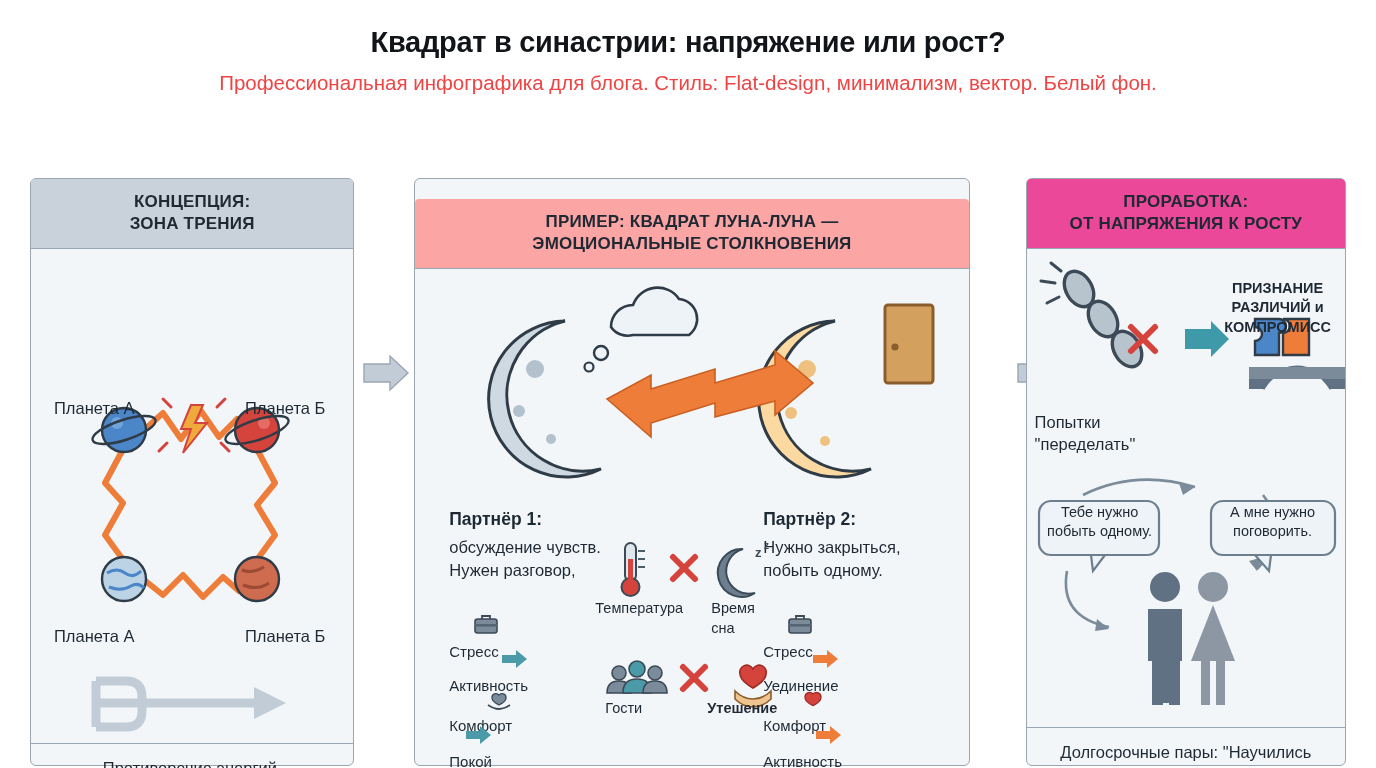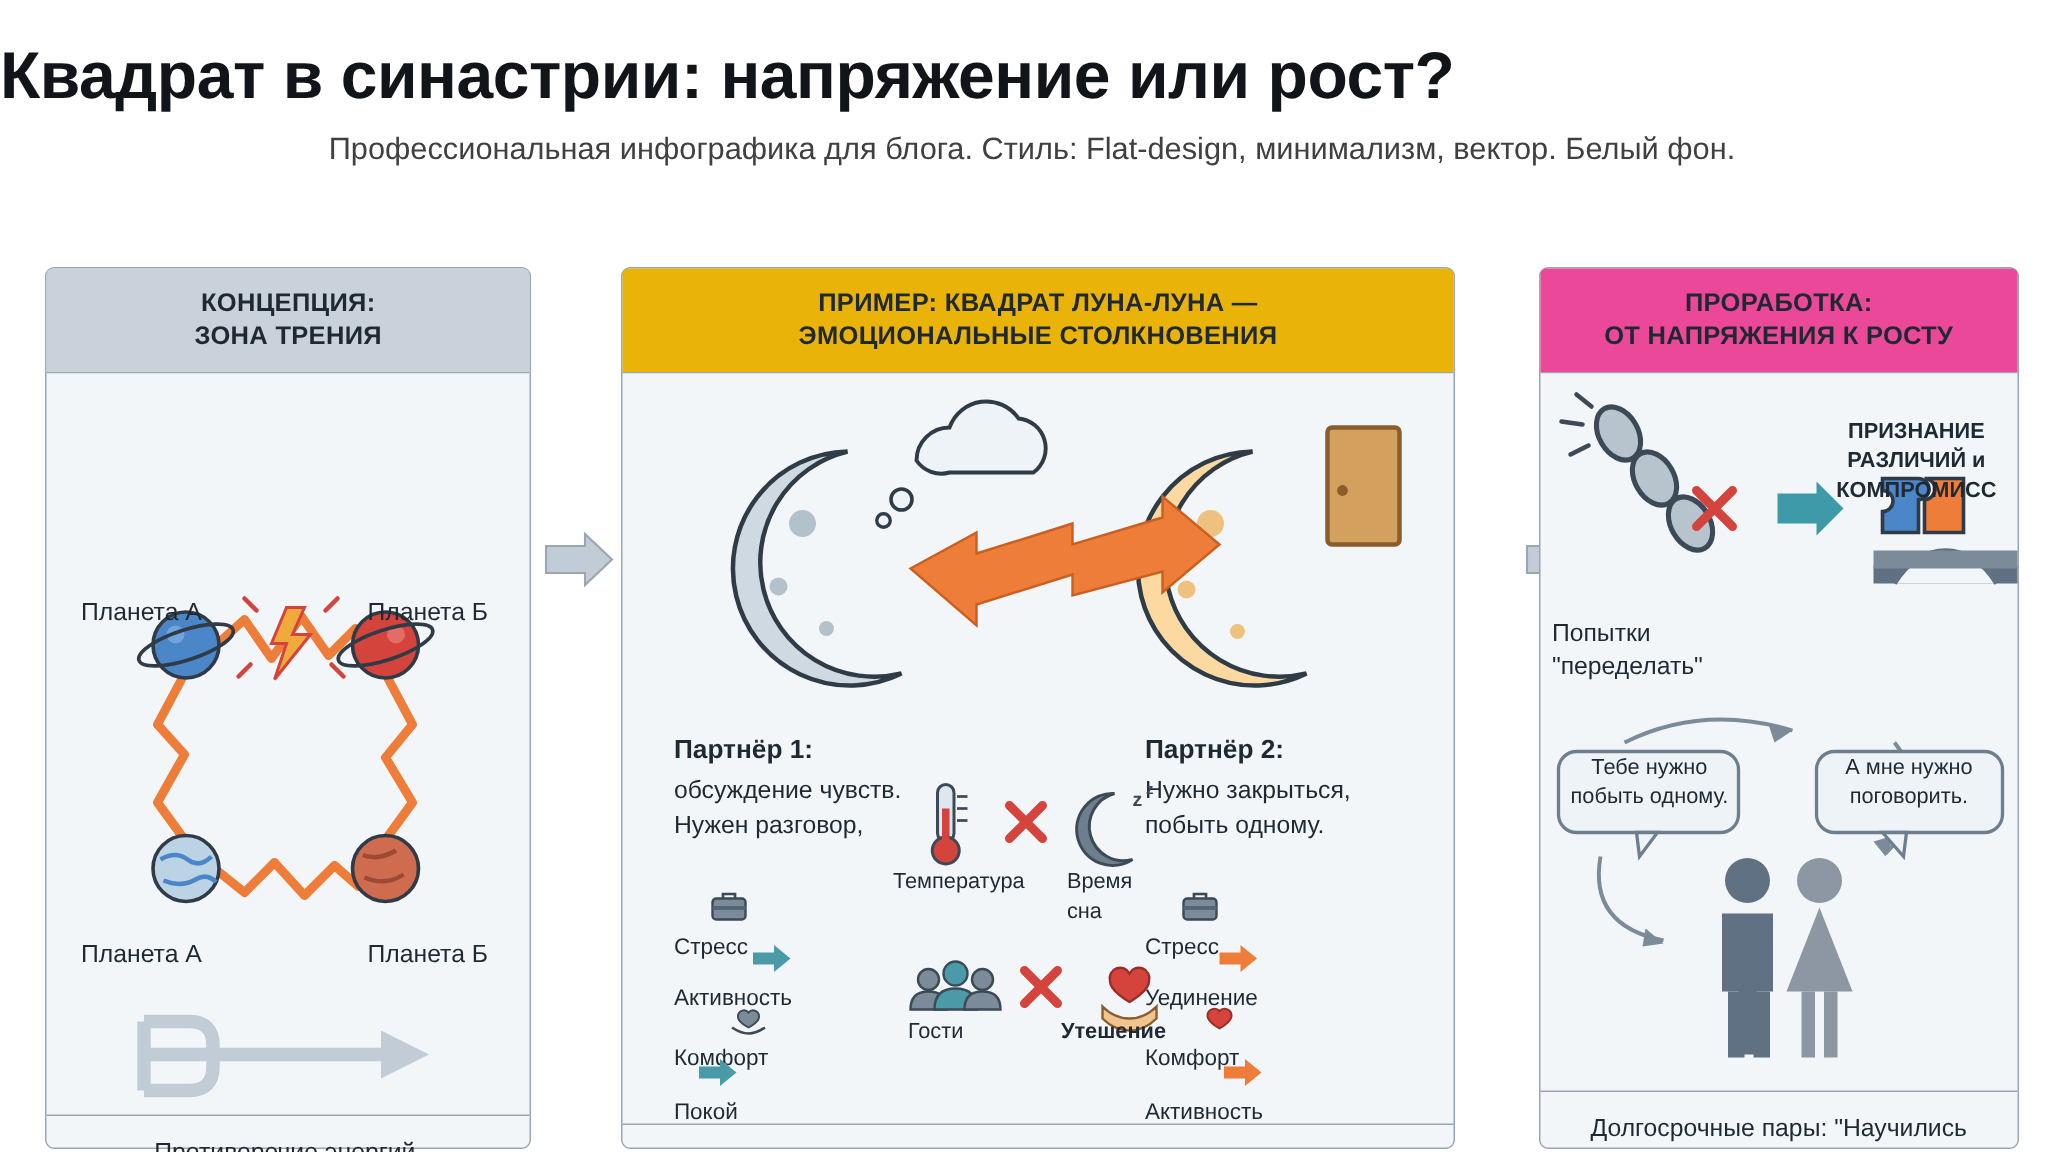--- a/index.html
+++ b/index.html
@@ -8,32 +8,32 @@
     width: 1376px; height: 768px;
     background: #ffffff;
     font-family: "Liberation Sans", sans-serif;
     color: #1f2933;
     overflow: hidden;
   }
   .page { position: relative; width: 1376px; height: 768px; }
 
   
   .title {
-    text-align: left;
-    font-size: 44px;
+    text-align: center;
+    font-size: 29px;
     font-weight: bold;
     letter-spacing: -0.3px;
     margin: 26px 0 0 0;
     color: #111418;
   }
   .subtitle {
     text-align: center;
     font-size: 20.5px;
     margin: 12px 0 0 0;
-    color: #404040;
+    color: #ef4444;
     font-weight: normal;
   }
 
   
   .columns {
     position: absolute;
     top: 152px;
     left: 30px;
     width: 1316px;
     height: 588px;
@@ -54,21 +54,21 @@
     font-size: 17px;
     line-height: 1.32;
     padding: 12px 6px 12px;
     border-bottom: 1.6px solid #9aa6b2;
     border-radius: 4px 4px 0 0;
     letter-spacing: 0.2px;
   }
   .p1 { width: 334px; }
   .p1 .panel-head { background: #c9d2da; }
   .p2 { width: 572px; margin-left: 42px; }
-  .p2 .panel-head { background: #eab308; }
+  .p2 .panel-head { background: #fca5a5; margin-top: 20px; }
   .p3 { width: 330px; margin-left: 38px; }
   .p3 .panel-head { background: #ec4899; }
 
   .panel-body { position: relative; flex: 1; }
 
   
   .conn {
     position: absolute;
     top: 178px;
     width: 44px; height: 34px;

